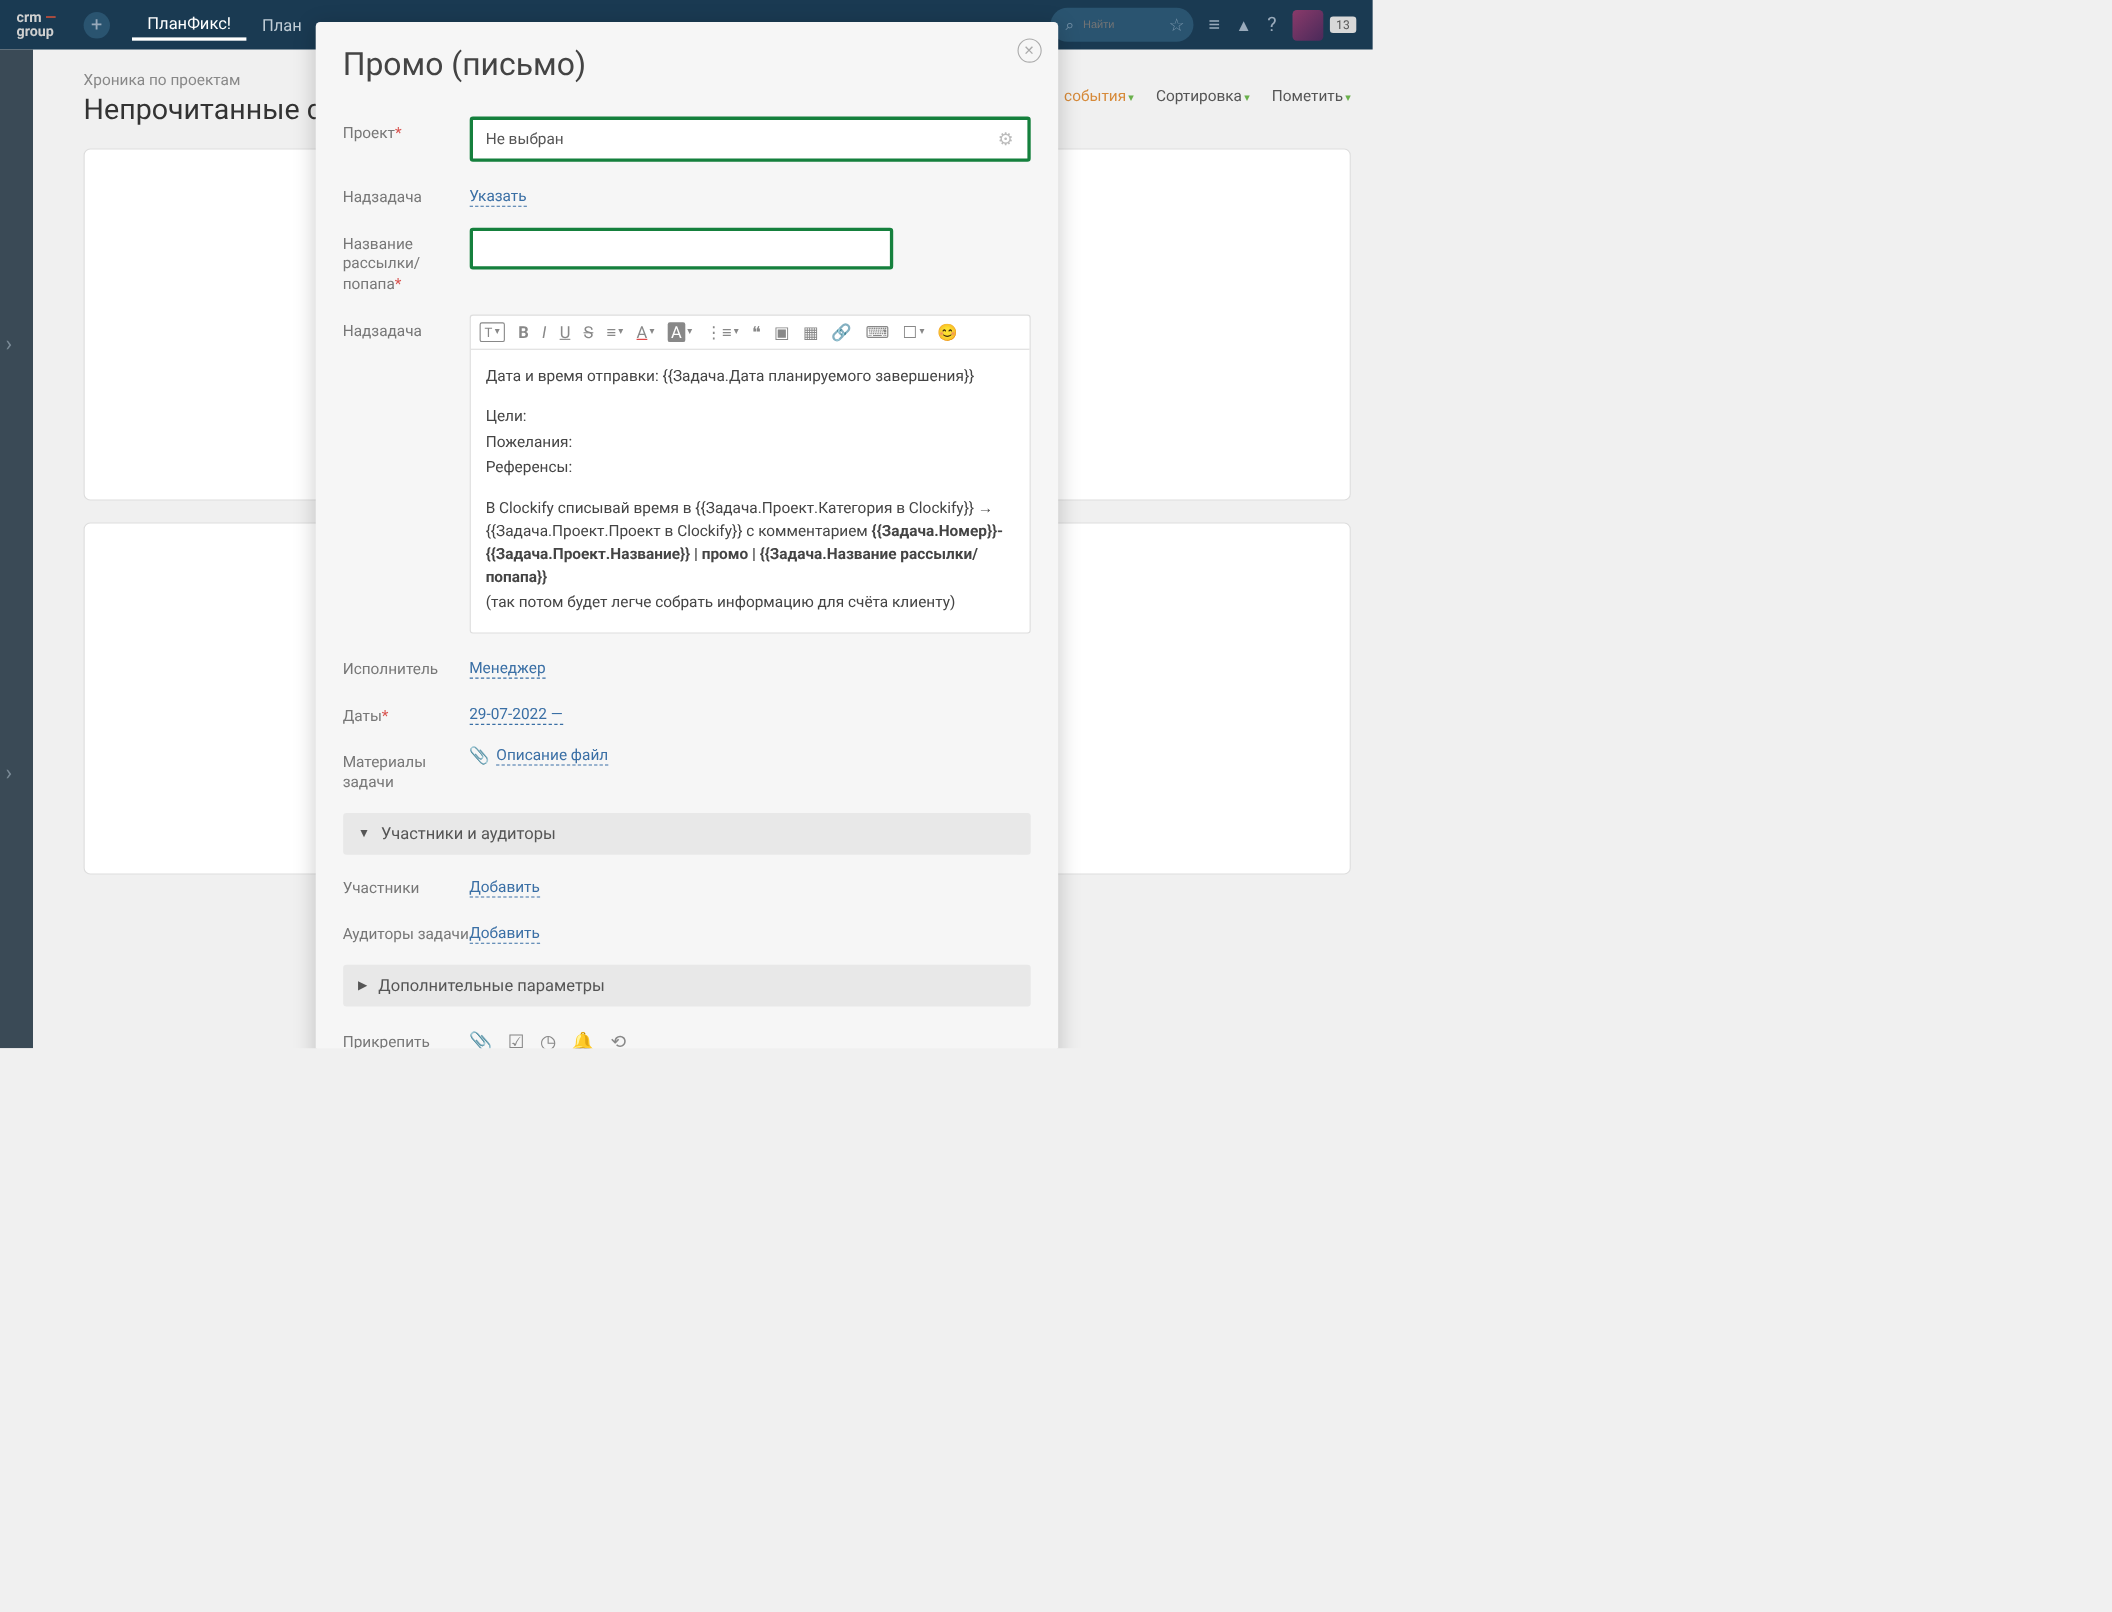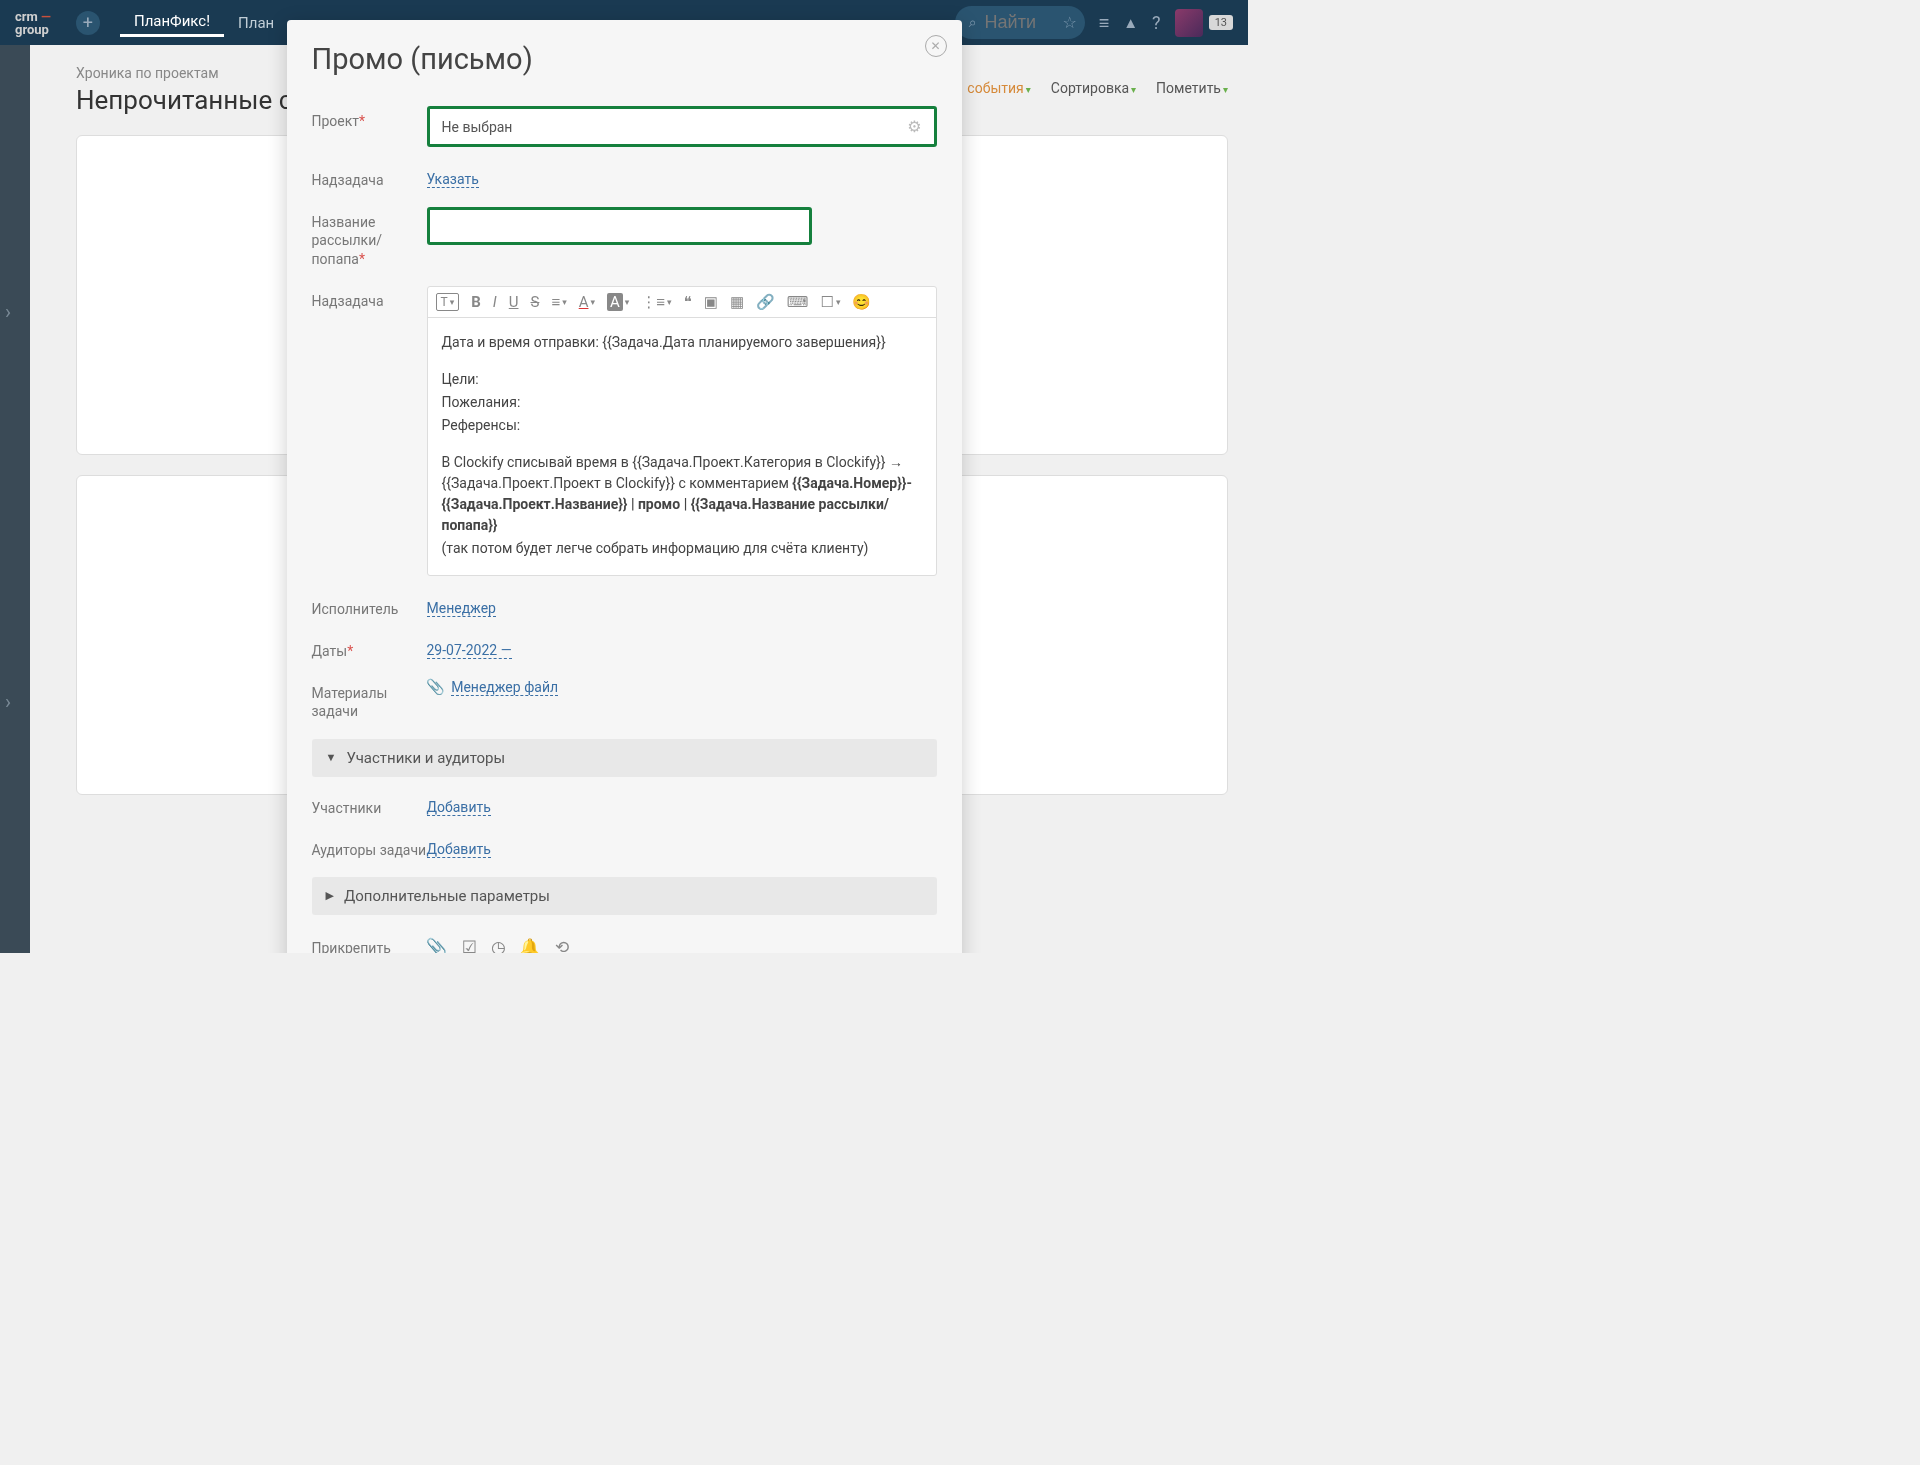--- a/index.html
+++ b/index.html
@@ -9,21 +9,21 @@
 .top-bar { background: #1a3a52; height: 45px; display: flex; align-items: center; padding: 0 15px; position: relative; z-index: 1; }
 .logo { font-size: 13px; font-weight: bold; color: #d0d0d0; margin-right: 25px; line-height: 1; }
 .logo .crm { display: block; }
 .logo .group { display: block; }
 .logo .dash { color: #c8503c; }
 .add-btn { width: 24px; height: 24px; border-radius: 50%; background: #2a5470; color: #9ab; display: flex; align-items: center; justify-content: center; font-size: 18px; margin-right: 20px; cursor: pointer; }
 .nav-item { color: #c0cdd6; font-size: 15px; padding: 0 14px; cursor: pointer; height: 28px; display: flex; align-items: center; }
 .nav-item.active { border-bottom: 3px solid #fff; color: #fff; }
 .nav-right { margin-left: auto; display: flex; align-items: center; gap: 14px; }
 .search-box { background: #2a5470; border-radius: 20px; padding: 6px 14px; display: flex; align-items: center; gap: 8px; width: 130px; }
-.search-box input { background: transparent; border: none; color: #eab308; outline: none; font-size: 18px; width: 70px; }
+.search-box input { background: transparent; border: none; color: #eab308; outline: none; font-size: 10px; width: 70px; }
 .search-box .sicon { color: #7a96ac; font-size: 14px; }
 .star-icon { color: #7a96ac; font-size: 16px; }
 .topicon { color: #9ab; font-size: 18px; cursor: pointer; }
 .avatar { width: 28px; height: 28px; border-radius: 4px; background: linear-gradient(135deg, #8a3a6a, #4a2a5a); }
 .badge { background: #d8d8d8; color: #555; font-size: 11px; padding: 1px 6px; border-radius: 3px; margin-left: -8px; }
 
 
 .page-bg { padding: 20px 0 0 60px; margin-left: 16px; }
 .breadcrumb { color: #888; font-size: 14px; margin-bottom: 4px; }
 .page-title { color: #333; font-size: 26px; font-weight: 400; }
@@ -211,21 +211,21 @@
 
     <div class="form-row">
       <div class="form-label"><span>Даты</span><span class="req">*</span></div>
       <div class="form-field"><span class="link-val">29-07-2022 —</span></div>
     </div>
 
     <div class="form-row">
       <div class="form-label">Материалы задачи</div>
       <div class="form-field attach-file">
         <span class="clip-icon">📎</span>
-        <span class="link-val" style="padding-top:0">Менеджер файл</span>
+        <span class="link-val" style="padding-top:0">Описание файл</span>
       </div>
     </div>
 
     <div class="section-header">
       <span class="tri">▼</span>
       <span>Участники и аудиторы</span>
     </div>
 
     <div class="form-row">
       <div class="form-label">Участники</div>

